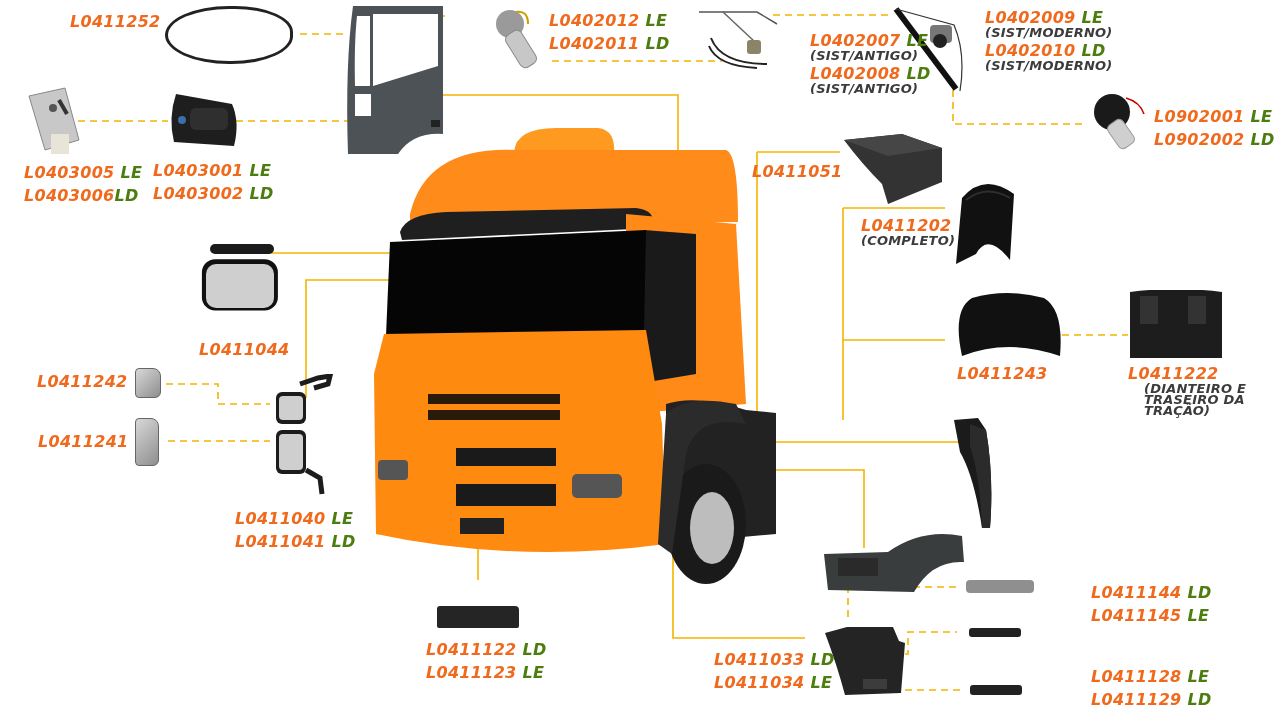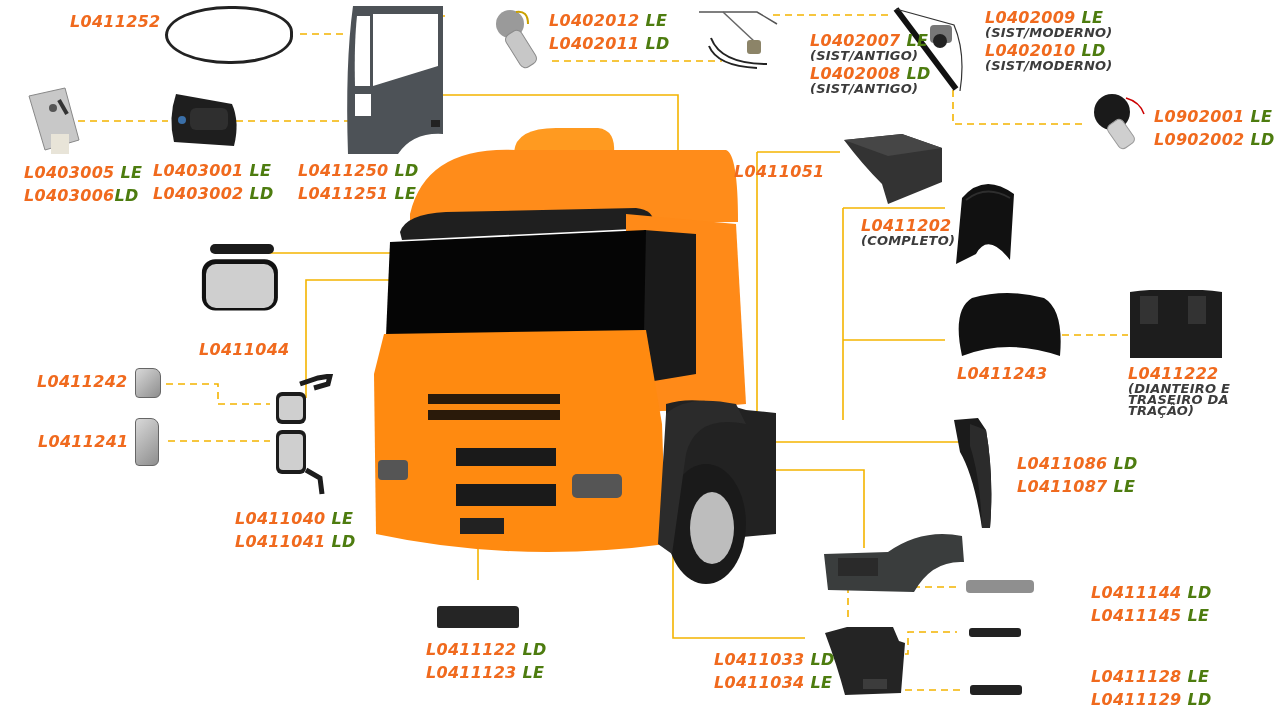--- a/index.html
+++ b/index.html
@@ -206,24 +206,20 @@
   <div class="label" style="left:6px;top:161px;margin-left:18px;">
     <div><span class="code">L0403005</span> <span class="side">LE</span></div>
     <div><span class="code">L0403006</span><span class="side">LD</span></div>
   </div>
 
   <div class="label" style="left:153px;top:159px;">
     <div><span class="code">L0403001</span> <span class="side">LE</span></div>
     <div><span class="code">L0403002</span> <span class="side">LD</span></div>
   </div>
 
-  <div class="label" style="left:298px;top:159px;">
-    <div><span class="code">L0411250</span> <span class="side">LD</span></div>
-    <div><span class="code">L0411251</span> <span class="side">LE</span></div>
-  </div>
 
   <div class="label" style="left:549px;top:9px;">
     <div><span class="code">L0402012</span> <span class="side">LE</span></div>
     <div><span class="code">L0402011</span> <span class="side">LD</span></div>
   </div>
 
   <div class="label" style="left:780px;top:29px;margin-left:30px;">
     <div><span class="code">L0402007</span> <span class="side">LE</span></div>
     <span class="note">(SIST/ANTIGO)</span>
     <div><span class="code">L0402008</span> <span class="side">LD</span></div>
@@ -235,42 +231,38 @@
     <span class="note">(SIST/MODERNO)</span>
     <div><span class="code">L0402010</span> <span class="side">LD</span></div>
     <span class="note">(SIST/MODERNO)</span>
   </div>
 
   <div class="label" style="left:1154px;top:105px;">
     <div><span class="code">L0902001</span> <span class="side">LE</span></div>
     <div><span class="code">L0902002</span> <span class="side">LD</span></div>
   </div>
 
-  <div class="label" style="left:734px;top:160px;">
+  <div class="label" style="left:752px;top:160px;">
     <span class="code">L0411051</span>
   </div>
 
   <div class="label" style="left:861px;top:214px;">
     <div><span class="code">L0411202</span></div>
     <span class="note">(COMPLETO)</span>
   </div>
 
   <div class="label" style="left:957px;top:362px;">
     <span class="code">L0411243</span>
   </div>
 
   <div class="label" style="left:1128px;top:362px;">
     <div><span class="code">L0411222</span></div>
-    <span class="note" style="width:130px;white-space:normal;">(DIANTEIRO E TRASEIRO DA TRAÇÃO)</span>
-  </div>
-
-  <div class="label" style="left:1017px;top:452px;">
-    <div><span class="code">L0411086</span> <span class="side">LD</span></div>
-    <div><span class="code">L0411087</span> <span class="side">LE</span></div>
-  </div>
+    <span class="note" style="width:130px;white-space:normal;margin-left:16px;">(DIANTEIRO E TRASEIRO DA TRAÇÃO)</span>
+  </div>
+
 
 
   <div class="label" style="left:1091px;top:581px;">
     <div><span class="code">L0411144</span> <span class="side">LD</span></div>
     <div><span class="code">L0411145</span> <span class="side">LE</span></div>
   </div>
 
   <div class="label" style="left:714px;top:648px;">
     <div><span class="code">L0411033</span> <span class="side">LD</span></div>
     <div><span class="code">L0411034</span> <span class="side">LE</span></div>

